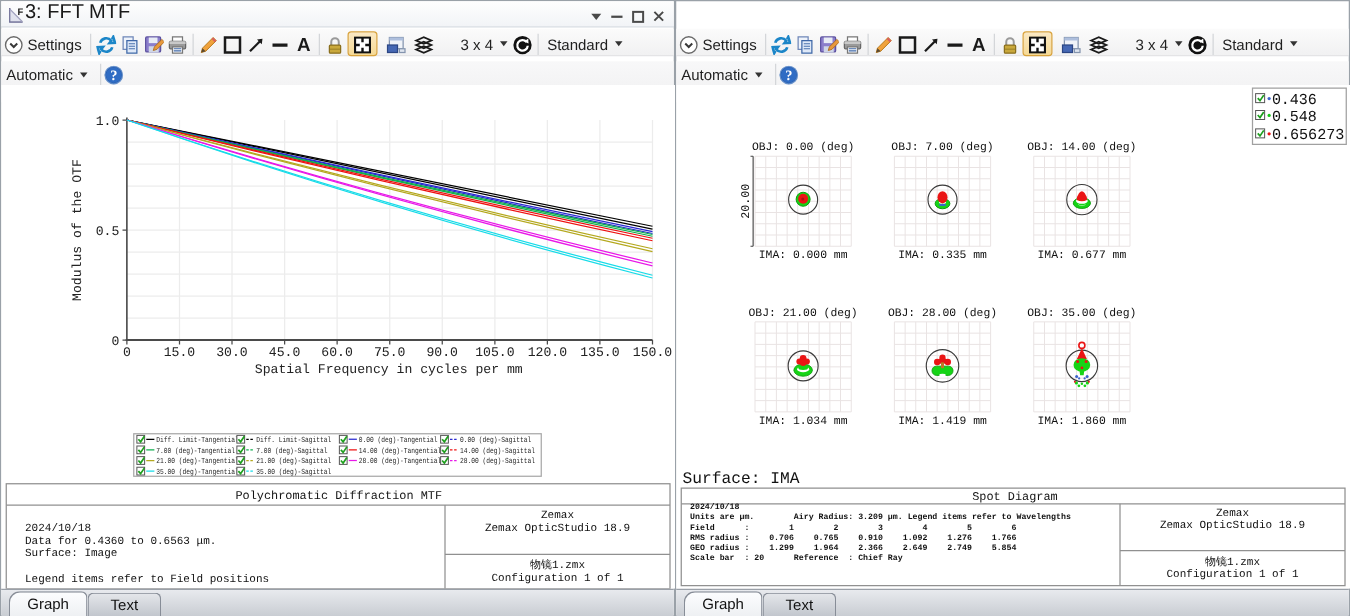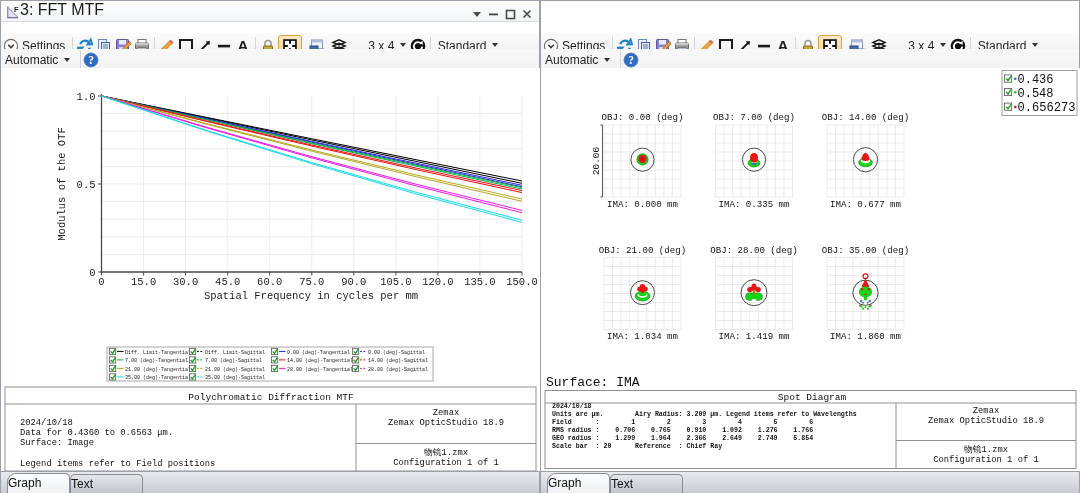--- a/index.html
+++ b/index.html
@@ -2,40 +2,40 @@
 <html><head><meta charset="utf-8"><style>
 *{margin:0;padding:0;box-sizing:border-box}
 html,body{width:1080px;height:493px;overflow:hidden;background:#fff;font-family:"Liberation Sans",sans-serif}
 .win{position:absolute;top:0;width:540px;height:493px;border:1px solid #9aa1a8;background:#fff}
 .titlebar{position:absolute;left:0;top:0;width:100%;height:21px;background:linear-gradient(#fefefe,#f2f4f7);border-bottom:1px solid #d6dce2;white-space:nowrap}
 .titlebar.active{background:linear-gradient(#dcE9f8,#c3d9ef);border-bottom:1px solid #a3c2e0}
 .wicon{position:absolute;left:4px;top:3px}
 .wtitle{position:absolute;left:19px;top:0;font-size:16px;color:#1a1a1a}
 .titlebar.active .wtitle{color:#16324f}
 .wbtns{position:absolute;right:5px;top:5px}
-.tbar{position:absolute;left:0;top:32px;width:100%;height:22px;background:linear-gradient(#fbfbfb,#f1f1f2);border-bottom:1px solid #e4e4e6;white-space:nowrap;font-size:0}
+.tbar{position:absolute;left:0;top:22px;width:100%;height:22px;background:linear-gradient(#fbfbfb,#f1f1f2);border-bottom:1px solid #e4e4e6;white-space:nowrap;font-size:0}
 .tbar2{position:absolute;left:0;top:48px;width:100%;height:34px;background:linear-gradient(#f8f8f9,#f0f0f1);border-bottom:1px solid #e2e2e4;white-space:nowrap;font-size:0}
 .ic{display:inline-block;vertical-align:middle;margin:3px 1.5px 0 1.5px}
 .sep{display:inline-block;vertical-align:middle;width:1px;height:17px;background:#d4d6d9;margin:2px 2.5px 0 2.5px}
 .sep2{margin-left:6px;margin-right:1px}
 .mh{display:inline-block;vertical-align:middle;margin-left:0;line-height:0}
 .tt{display:inline-block;vertical-align:middle;font-size:12px;color:#1f1f1f;margin:3px 4px 0 4px}
 .t34{margin-left:20px;margin-right:2px}
 .mw{display:inline-block;vertical-align:middle;margin-left:4px;line-height:0}
 .ml{display:inline-block;vertical-align:middle;margin-left:3px;line-height:0}
 .mr{display:inline-block;vertical-align:middle;margin-left:1px;line-height:0}
 .dn{display:inline-block;vertical-align:middle;width:0;height:0;border-left:3.5px solid transparent;border-right:3.5px solid transparent;border-top:4px solid #333;margin-left:2px;margin-bottom:2px}
 .tset .tt{margin-left:2px}
 .fitbtn{display:inline-block;vertical-align:middle;border:1.6px solid #d9a33c;background:linear-gradient(#fbe9c4,#f5d995);border-radius:3px;padding:1.5px 3px 0.5px 3px;margin:2px 1px 0 1px;line-height:0}
 .fitbtn .ic{margin:1px}
 .content{position:absolute;left:0;top:67px}
 .tabbar{position:absolute;left:0;top:470px;width:100%;height:23px;background:linear-gradient(#e8eaee,#c7cbd1);border-top:1px solid #9aa0a8}
-.tab{position:absolute;top:1px;height:20px;border:1px solid #878d97;border-bottom:none;font-size:12px;color:#111;line-height:19px}
+.tab{position:absolute;top:1px;height:20px;border:1px solid #878d97;border-bottom:none;font-size:12px;color:#111;text-align:center;line-height:19px}
 .tactive{left:6px;width:63px;background:linear-gradient(#fcfdfe,#eef0f3);border-radius:9px 5px 0 0;z-index:2}
-.tinact{left:69px;width:73px;background:linear-gradient(#e4e6ea,#c2c6cd);border-radius:5px 5px 0 0;height:19px;top:2px}
+.tinact{left:69px;width:59px;background:linear-gradient(#e4e6ea,#c2c6cd);border-radius:5px 5px 0 0;height:19px;top:2px}
 </style></head><body>
 <div class="win" style="left:0">
     <div class="titlebar">
       <span class="wicon"><svg width="15" height="16" viewBox="0 0 16 16">
           <path d="M3 2 V14 H14" fill="none" stroke="#6a6a92" stroke-width="1.2"></path>
           <path d="M3 3 L13.5 13.5" stroke="#9a9ab8" stroke-width="1.1"></path>
           <path d="M3 3 L13.5 13.5 L3 13.5 Z" fill="#c0c4dc" opacity="0.4"></path>
           <text x="9.5" y="8" font-family="Liberation Sans" font-size="8" font-weight="bold" fill="#222">F</text>
         </svg></span>
       <span class="wtitle">3: FFT MTF</span>

